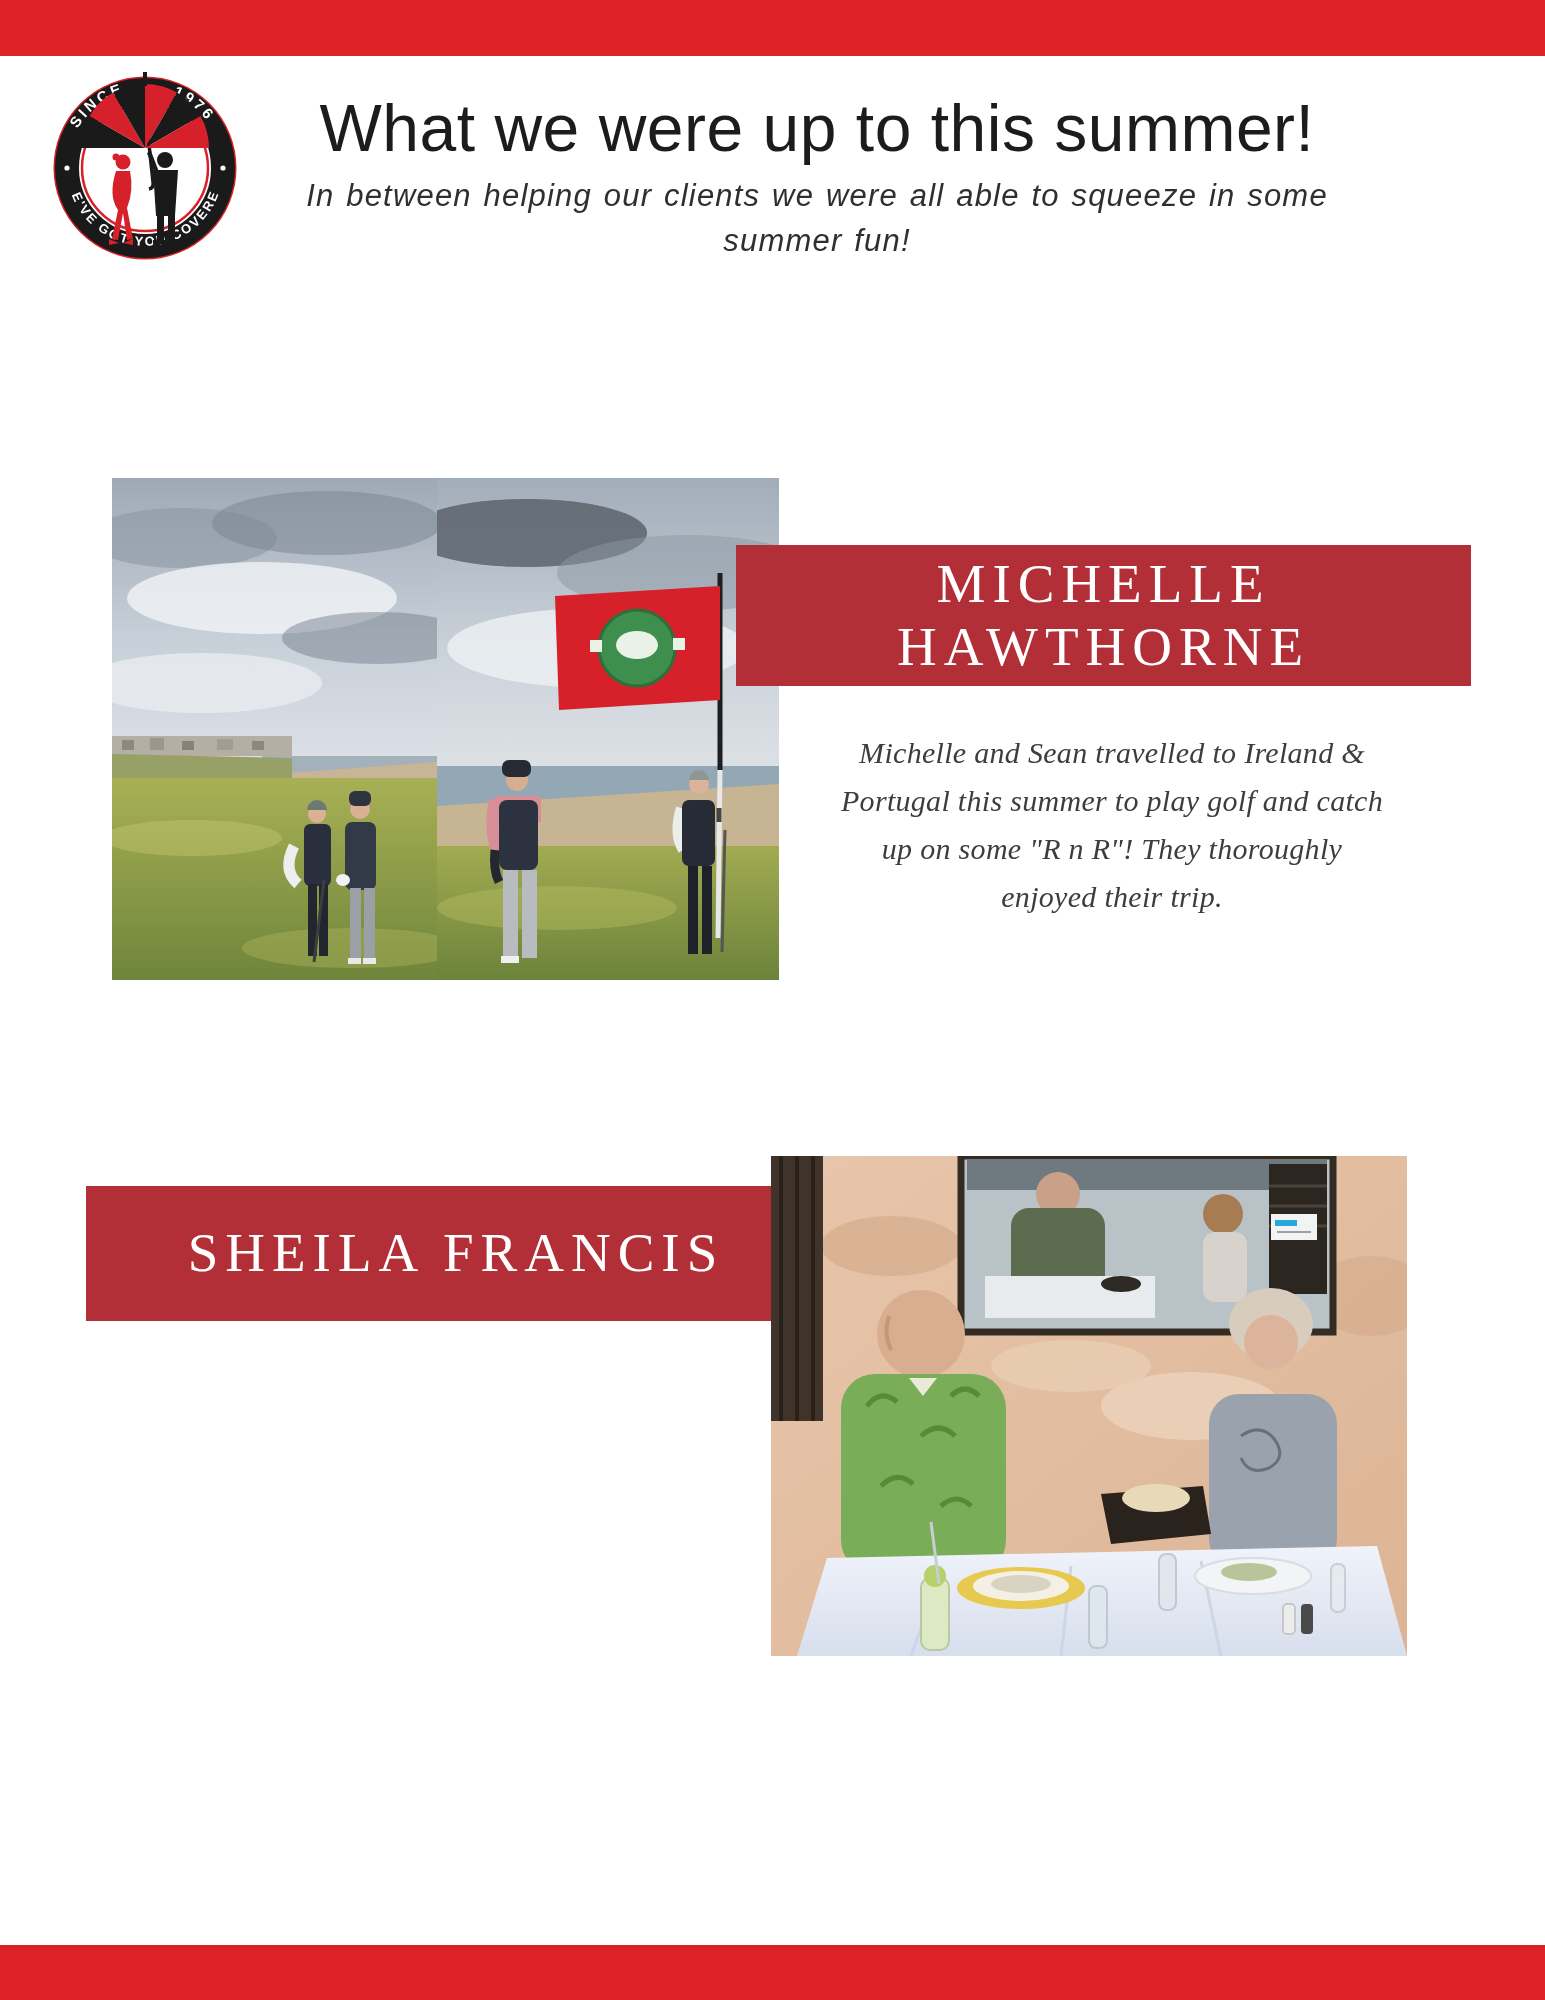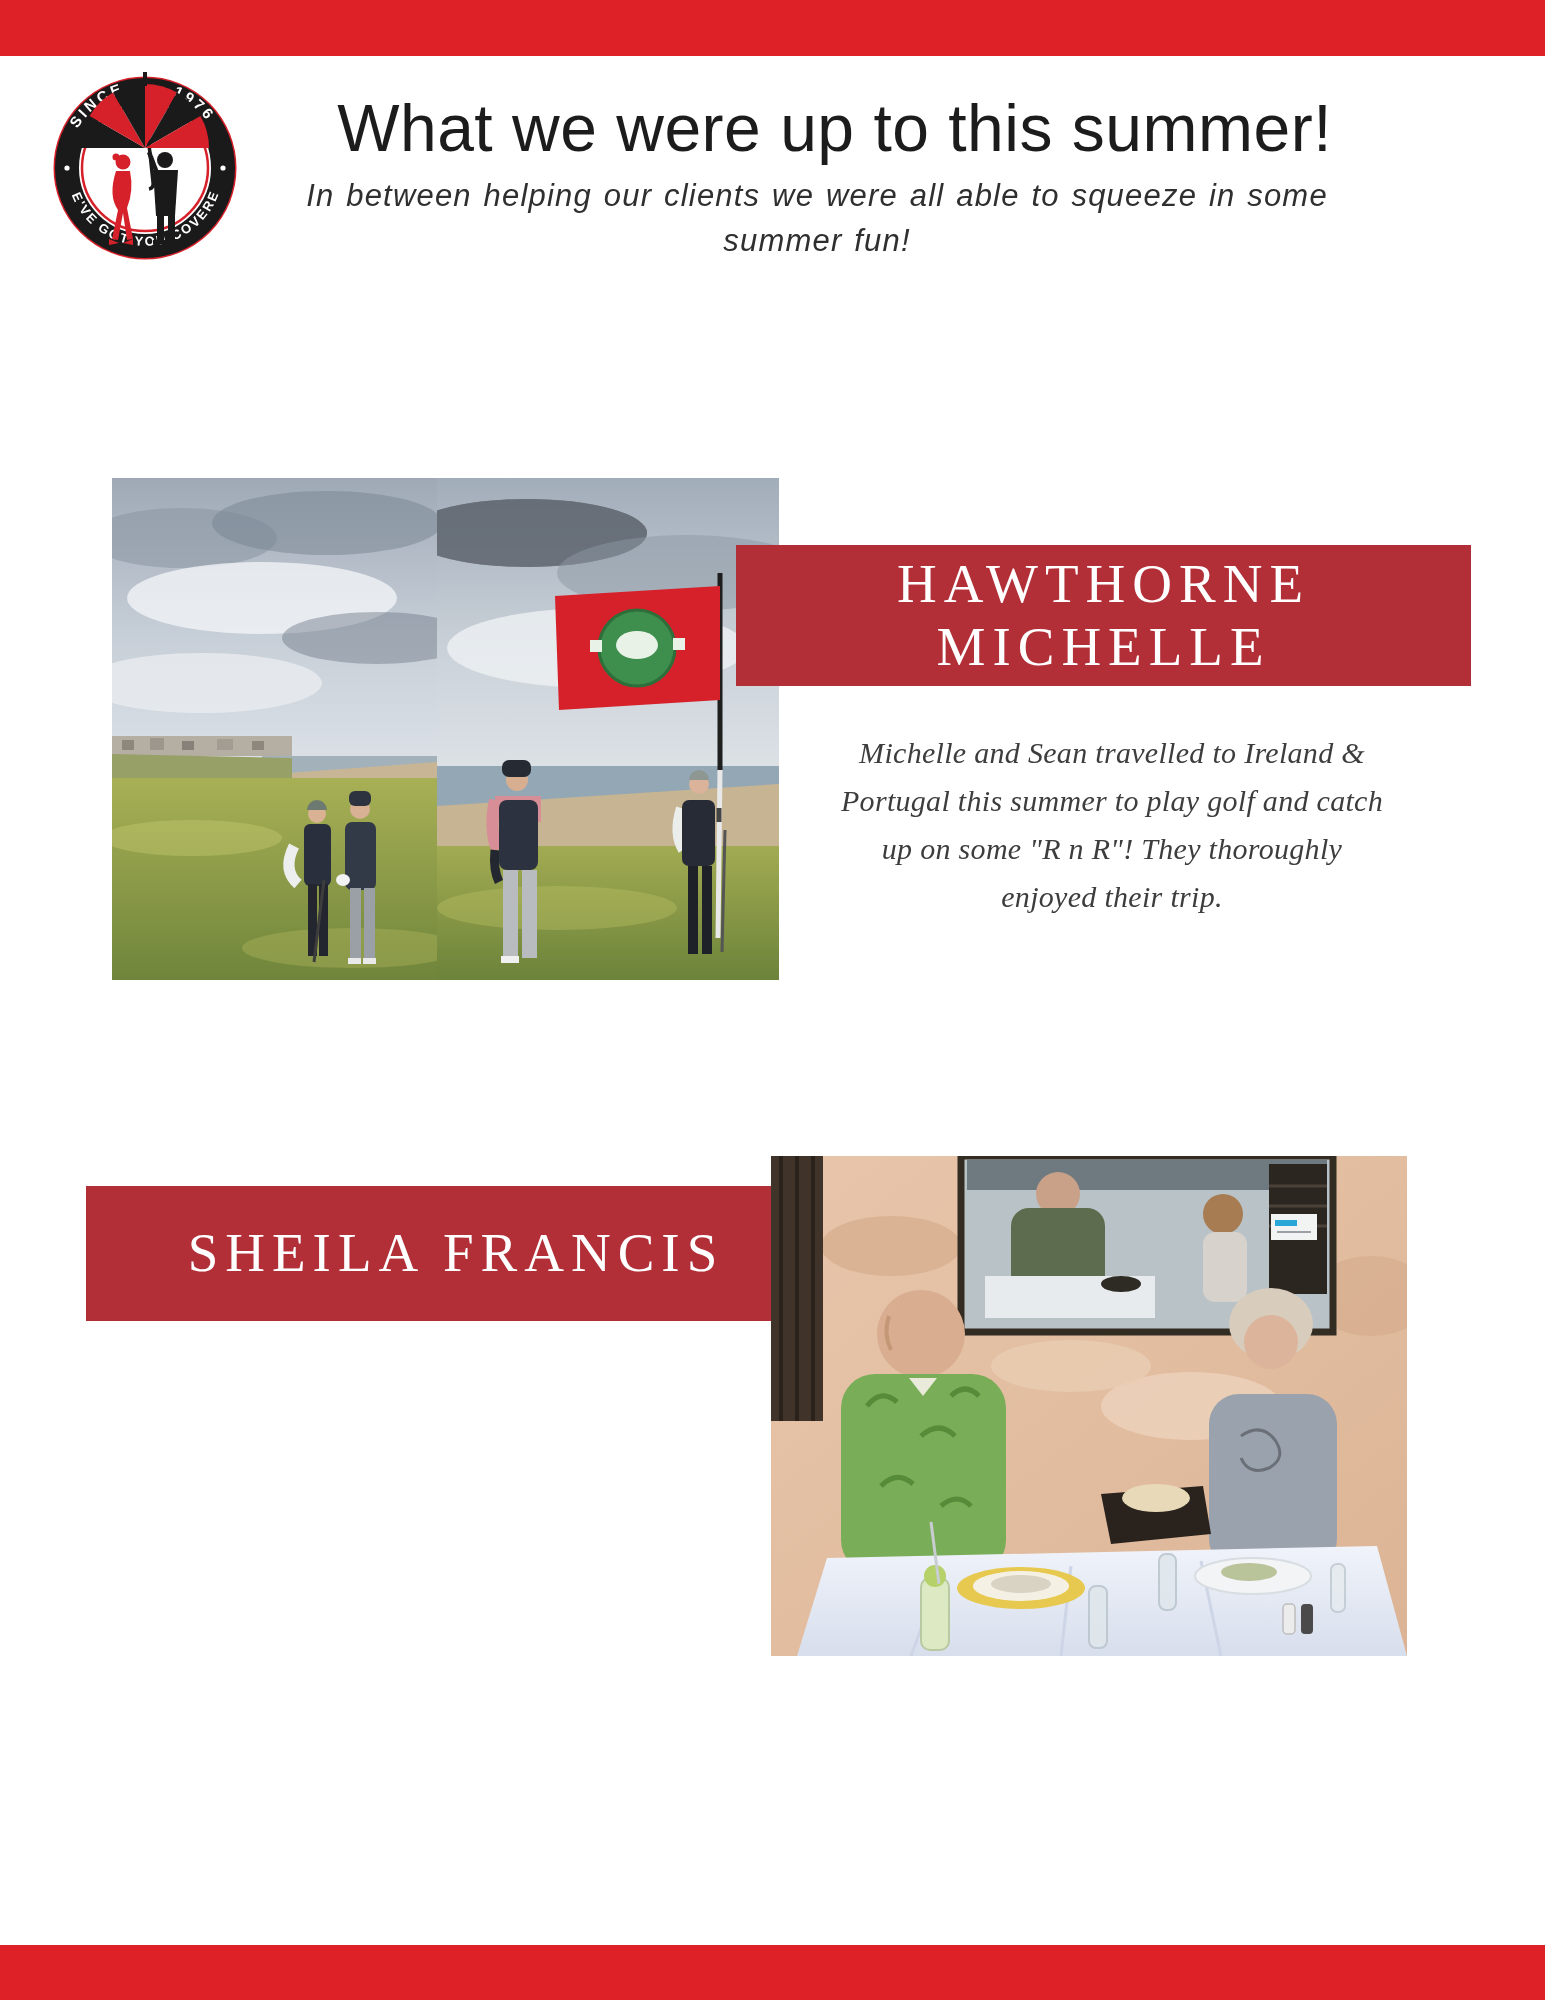--- a/index.html
+++ b/index.html
@@ -10,21 +10,21 @@
   }
   .bar{position:absolute;left:0;width:1545px;background:var(--bar-red,#de2127);}
   .bar.top{top:0;height:56px;}
   .bar.bottom{top:1945px;height:55px;}
 
   .logo-svg{position:absolute;left:45px;top:56px;width:200px;height:207px;}
 
   .header-text{position:absolute;left:302px;top:92px;width:1030px;text-align:center;}
   .header-text h1{
     margin:0;font-size:66px;font-weight:400;color:var(--title-color,#1c1c1c);
-    line-height:1.12;letter-spacing:.5px;text-align:right;
+    line-height:1.12;letter-spacing:.5px;
   }
   .subtitle{
     margin:8px 0 0 0;font-size:31px;font-style:italic;color:#2f2f2f;
     line-height:1.45;letter-spacing:1.2px;word-spacing:2px;
   }
 
   .golf-photos{position:absolute;left:112px;top:478px;width:667px;height:502px;display:flex;}
   .golf-photos svg{display:block;height:502px;}
 
   .name-banner{
@@ -210,22 +210,22 @@
         <path d="M244,330 Q236,356 246,372" stroke="#eceeec" stroke-width="10" fill="none"></path>
         <rect x="245" y="322" width="33" height="66" rx="7" fill="#262b36"></rect>
         <rect x="251" y="388" width="10" height="88" fill="#1e2128"></rect>
         <rect x="265" y="388" width="10" height="88" fill="#1e2128"></rect>
         <line x1="288" y1="352" x2="285" y2="474" stroke="#555" stroke-width="3"></line>
       </g>
     </svg>
   </div>
 
   <div class="name-banner michelle">
+    <div>MICHELLE</div>
     <div>HAWTHORNE</div>
-    <div>MICHELLE</div>
   </div>
   <p class="desc michelle">Michelle and Sean travelled to Ireland &amp; Portugal this summer to play golf and catch up on some "R n R"! They thoroughly enjoyed their trip.</p>
 
   <div class="name-banner sheila">
     <div>SHEILA FRANCIS</div>
   </div>
 
   <svg class="dinner-photo" viewBox="0 0 636 500">
     <defs>
       <linearGradient id="wall" x1="0" y1="0" x2="1" y2="1">

